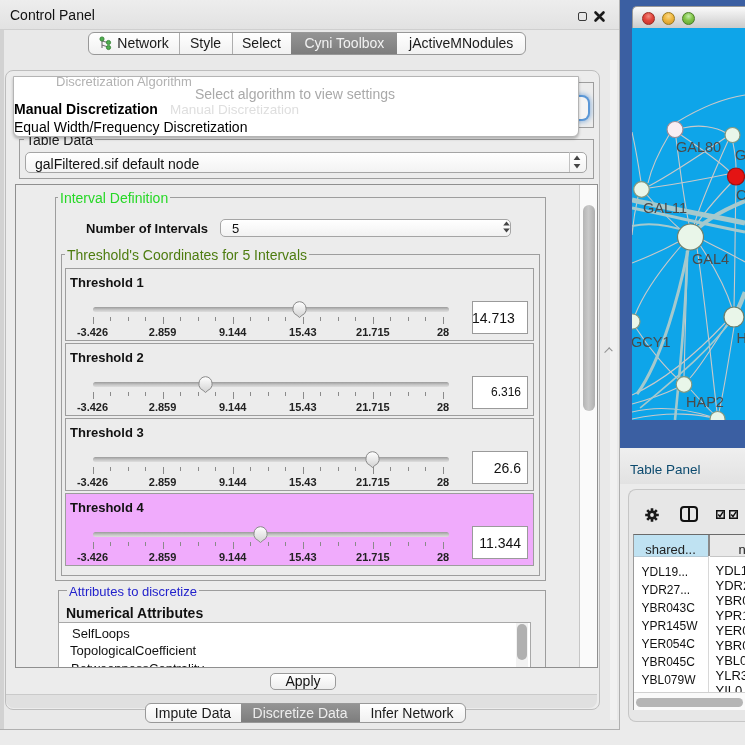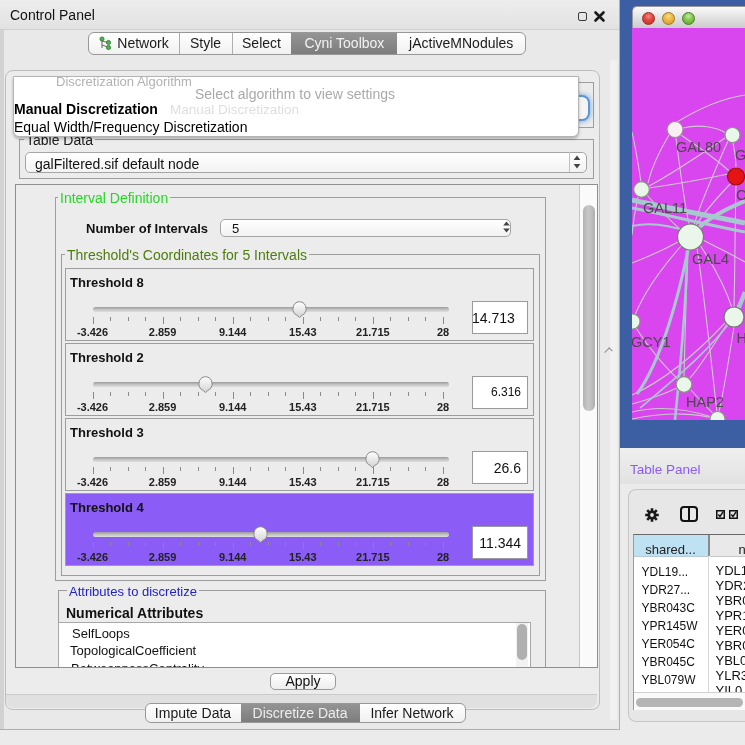--- a/index.html
+++ b/index.html
@@ -78,21 +78,21 @@
     <div class="gtitle" style="left:49px;top:63px;color:#4d7c0f;">Threshold's Coordinates for 5 Intervals</div>
     <svg width="0" height="0" style="position:absolute">
         <defs>
           <linearGradient id="thg" x1="0" y1="0" x2="0" y2="1">
             <stop offset="0" stop-color="#ffffff"></stop>
             <stop offset="1" stop-color="#d2d2d2"></stop>
           </linearGradient>
         </defs>
       </svg>
     <div class="abs" style="left:48.5px;top:83px;width:467px;height:71px;border:1px solid #9d9d9d;background:#ececec;">
-      <div class="abs" style="left:4.5px;top:6px;font-size:13px;font-weight:bold;color:#111;">Threshold 8</div>
+      <div class="abs" style="left:4.5px;top:6px;font-size:13px;font-weight:bold;color:#111;">Threshold 1</div>
       <div class="abs" style="left:27px;top:38px;width:356.5px;height:5px;border-radius:2.5px;background:linear-gradient(#9b9b9b,#c6c6c6 55%,#dedede);"></div>
       <div class="abs" style="left:27.00px;top:47.5px;width:1px;height:7.5px;background:#8a8a8a;"></div>
       <div class="abs" style="left:44.52px;top:47.5px;width:1px;height:4px;background:#8a8a8a;"></div>
       <div class="abs" style="left:62.05px;top:47.5px;width:1px;height:4px;background:#8a8a8a;"></div>
       <div class="abs" style="left:79.57px;top:47.5px;width:1px;height:4px;background:#8a8a8a;"></div>
       <div class="abs" style="left:97.10px;top:47.5px;width:1px;height:7.5px;background:#8a8a8a;"></div>
       <div class="abs" style="left:114.62px;top:47.5px;width:1px;height:4px;background:#8a8a8a;"></div>
       <div class="abs" style="left:132.15px;top:47.5px;width:1px;height:4px;background:#8a8a8a;"></div>
       <div class="abs" style="left:149.67px;top:47.5px;width:1px;height:4px;background:#8a8a8a;"></div>
       <div class="abs" style="left:167.20px;top:47.5px;width:1px;height:7.5px;background:#8a8a8a;"></div>
@@ -185,21 +185,21 @@
       <div class="abs" style="left:137.2px;top:57px;width:60px;text-align:center;font-size:11px;font-weight:bold;color:#222;">9.144</div>
       <div class="abs" style="left:207.3px;top:57px;width:60px;text-align:center;font-size:11px;font-weight:bold;color:#222;">15.43</div>
       <div class="abs" style="left:277.4px;top:57px;width:60px;text-align:center;font-size:11px;font-weight:bold;color:#222;">21.715</div>
       <div class="abs" style="left:347.5px;top:57px;width:60px;text-align:center;font-size:11px;font-weight:bold;color:#222;">28</div>
       <svg class="abs" style="left:299px;top:32px;" width="15" height="17" viewBox="0 0 15 17">
         <path d="M1 7.2 a6.5 6.5 0 0 1 13 0 l0 2.3 a6.5 6.5 0 0 1 -4.1 4.9 l-2.4 2.1 l-2.4 -2.1 a6.5 6.5 0 0 1 -4.1 -4.9 Z" fill="url(#thg)" stroke="#8a8a8a" stroke-width="1"></path>
       </svg>
       <div class="abs" style="left:406.5px;top:32px;width:54px;height:31px;background:#ffffff;border:1px solid #9a9a9a;"></div>
       <div class="abs" style="left:406.5px;top:40.5px;width:49px;text-align:right;font-size:14px;color:#111;">26.6</div>
     </div>
-    <div class="abs" style="left:48.5px;top:308px;width:467px;height:71px;border:1px solid #9d9d9d;background:#8b5cf6;">
+    <div class="abs" style="left:48.5px;top:308px;width:467px;height:71px;border:1px solid #9d9d9d;background:#f0abfc;">
       <div class="abs" style="left:4.5px;top:6px;font-size:13px;font-weight:bold;color:#111;">Threshold 4</div>
       <div class="abs" style="left:27px;top:38px;width:356.5px;height:5px;border-radius:2.5px;background:linear-gradient(#9b9b9b,#c6c6c6 55%,#dedede);"></div>
       <div class="abs" style="left:27.00px;top:47.5px;width:1px;height:7.5px;background:#8a8a8a;"></div>
       <div class="abs" style="left:44.52px;top:47.5px;width:1px;height:4px;background:#8a8a8a;"></div>
       <div class="abs" style="left:62.05px;top:47.5px;width:1px;height:4px;background:#8a8a8a;"></div>
       <div class="abs" style="left:79.57px;top:47.5px;width:1px;height:4px;background:#8a8a8a;"></div>
       <div class="abs" style="left:97.10px;top:47.5px;width:1px;height:7.5px;background:#8a8a8a;"></div>
       <div class="abs" style="left:114.62px;top:47.5px;width:1px;height:4px;background:#8a8a8a;"></div>
       <div class="abs" style="left:132.15px;top:47.5px;width:1px;height:4px;background:#8a8a8a;"></div>
       <div class="abs" style="left:149.67px;top:47.5px;width:1px;height:4px;background:#8a8a8a;"></div>
@@ -261,21 +261,21 @@
 
 <div class="abs" style="left:606px;top:348px;width:4px;height:6px;border-left:1.5px solid #8f8f8f;border-top:1.5px solid #8f8f8f;transform:rotate(45deg);"></div>
 
 <div class="abs" style="left:620px;top:0;width:125px;height:448px;background:#3b5fa2;"></div>
 
 <div class="abs" style="left:632px;top:6px;width:113px;height:21.5px;background:linear-gradient(#fafafa,#c9c9c9);border-top:1px solid #999;border-left:1px solid #999;border-bottom:1px solid #8a8a8a;border-radius:5px 0 0 0;"></div>
 <div class="abs" style="left:641.5px;top:11.5px;width:11px;height:11px;border-radius:50%;background:radial-gradient(circle at 50% 30%,#f08a80 0%,#e2453c 45%,#c03028 100%);border:0.5px solid #9a2b24;"></div>
 <div class="abs" style="left:661.5px;top:11.5px;width:11px;height:11px;border-radius:50%;background:radial-gradient(circle at 50% 30%,#f8d88a 0%,#efb73f 45%,#cf9426 100%);border:0.5px solid #9a7a1e;"></div>
 <div class="abs" style="left:681.5px;top:11.5px;width:11px;height:11px;border-radius:50%;background:radial-gradient(circle at 50% 30%,#c2ecab 0%,#82c548 45%,#5da032 100%);border:0.5px solid #4a7d26;"></div>
 
-<div class="abs" style="left:632px;top:28px;width:113px;height:392px;background:#d946ef;overflow:hidden;">
+<div class="abs" style="left:632px;top:28px;width:113px;height:392px;background:#0ea5e9;overflow:hidden;">
 <svg width="113" height="392" viewBox="632 28 113 392" id="netsvg">
   <g fill="none" stroke="#c9c9c9" stroke-width="1.1">
     <path d="M677 122 C 700 108 725 98 745 95"></path>
     <path d="M683 128 C 700 124 716 127 726 133"></path>
     <path d="M681 135 C 700 148 722 164 729 171"></path>
     <path d="M676 138 C 680 170 685 205 689 224"></path>
     <path d="M669 135 C 660 150 651 170 648 183"></path>
     <path d="M733 143 C 735 153 736 161 736 168"></path>
     <path d="M728 141 C 715 170 700 205 694 225"></path>
     <path d="M725 138 C 700 155 670 175 649 186"></path>
@@ -328,21 +328,21 @@
     <text x="643" y="212.5">GAL11</text>
     <text x="692" y="264">GAL4</text>
     <text x="631" y="346.5">GCY1</text>
     <text x="736.5" y="343">H</text>
     <text x="686" y="407">HAP2</text>
   </g>
 </svg>
 </div>
 
 <div class="abs" style="left:620px;top:448px;width:125px;height:36px;background:linear-gradient(#efefef,#e2e2e2);"></div>
-<div class="abs" style="left:630px;top:462px;font-size:13.5px;color:#8b5cf6;">Table Panel</div>
+<div class="abs" style="left:630px;top:462px;font-size:13.5px;color:#0c4a6e;">Table Panel</div>
 
 <div class="abs" style="left:628px;top:489px;width:117px;height:231px;background:#e7e7e7;border:1px solid #c6c6c6;border-radius:8px 0 0 8px;border-right:none;"></div>
 
 <svg class="abs" style="left:644px;top:507px;" width="16" height="16" viewBox="0 0 16 16">
   <g fill="#1a1a1a">
     <circle cx="8" cy="8" r="4.6"></circle>
     <g stroke="#1a1a1a" stroke-width="2.6">
       <path d="M8 1.2 L8 14.8 M1.2 8 L14.8 8 M3.2 3.2 L12.8 12.8 M12.8 3.2 L3.2 12.8"></path>
     </g>
   </g>

